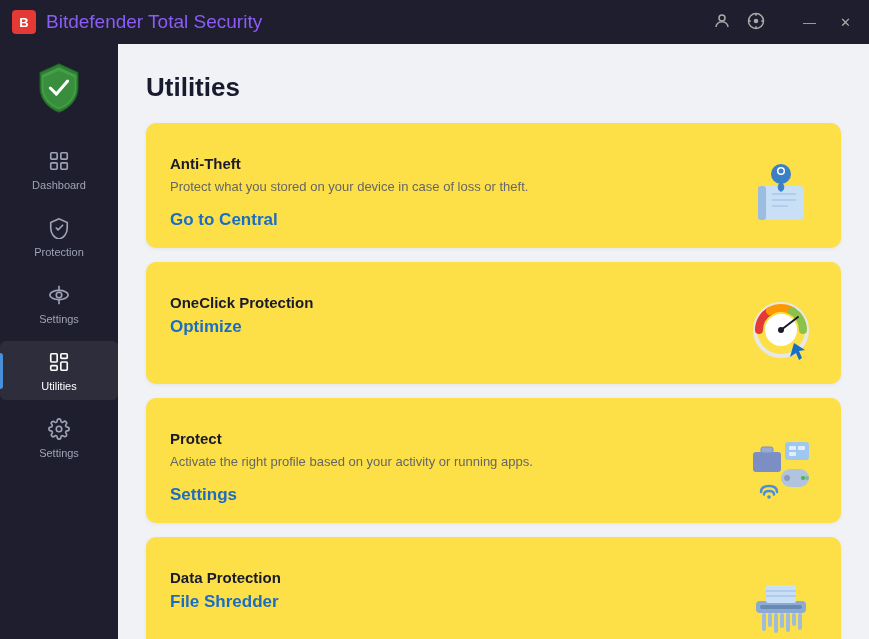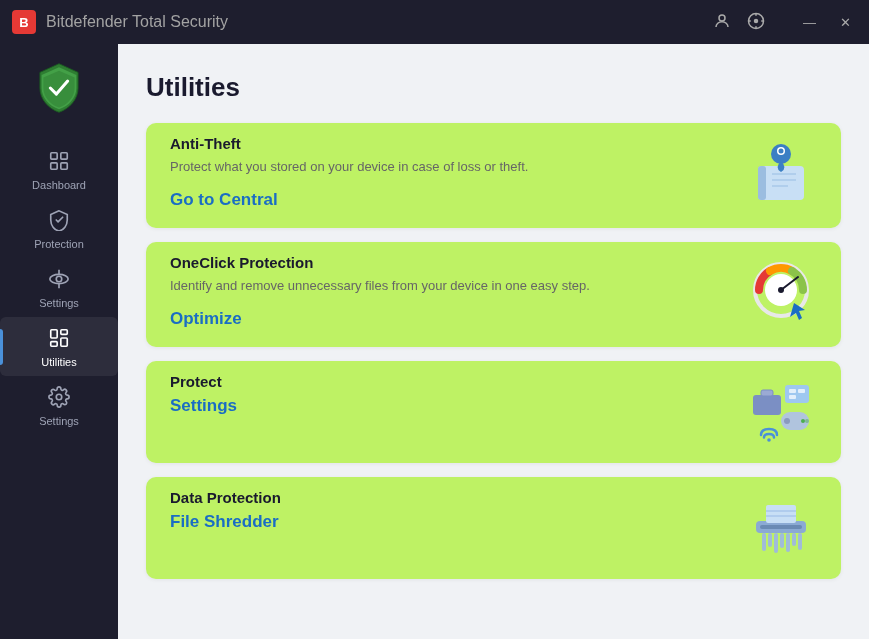--- a/index.html
+++ b/index.html
@@ -17,21 +17,21 @@
     }
     .titlebar-logo {
       width: 24px; height: 24px;
       background: #e53935;
       border-radius: 4px;
       display: flex; align-items: center; justify-content: center;
       font-weight: bold; font-size: 13px; color: #fff;
       margin-right: 10px;
     }
     .titlebar-title {
-      font-size: 16px; color: #a3a3a3; flex: 1;
+      font-size: 19px; color: #8b5cf6; flex: 1;
     }
     .titlebar-icons {
       display: flex; gap: 16px; align-items: center;
     }
     .titlebar-icon {
       color: #aaa; font-size: 16px; cursor: pointer; line-height: 1;
     }
     .titlebar-controls {
       display: flex; gap: 12px; margin-left: 16px; align-items: center;
     }
@@ -61,21 +61,21 @@
       margin-bottom: 24px;
     }
     .shield-icon-wrap {
       width: 56px; height: 56px;
       position: relative;
       display: flex; align-items: center; justify-content: center;
     }
     .shield-svg { width: 52px; height: 52px; }
 
     .nav-items {
-      display: flex; flex-direction: column; align-items: center; gap: 0; width: 100%;
+      display: flex; flex-direction: column; align-items: center; gap: 8px; width: 100%;
     }
 
     .nav-item {
       display: flex; flex-direction: column; align-items: center;
       padding: 10px 8px 8px;
       width: 100%;
       cursor: pointer;
       color: #9ea3b5;
       border-radius: 6px;
       position: relative;
@@ -107,23 +107,23 @@
     }
 
     .page-title {
       font-size: 26px;
       font-weight: 700;
       color: #1a1a2e;
       margin-bottom: 20px;
     }
 
     .card {
-      background: #bef264;
+      background: #fde047;
       border-radius: 10px;
-      padding: 12px 24px 18px;
+      padding: 32px 24px 18px;
       margin-bottom: 14px;
       display: flex;
       align-items: flex-start;
       justify-content: space-between;
       box-shadow: 0 1px 4px rgba(0,0,0,0.06);
     }
 
     .card-body { flex: 1; padding-right: 20px; }
     .card-title { font-size: 15px; font-weight: 700; color: #1a1a2e; margin-bottom: 6px; }
     .card-desc { font-size: 13px; color: #666; margin-bottom: 14px; line-height: 1.4; }
@@ -268,21 +268,20 @@
           <path d="M35 25 Q28 32 35 36 Q42 32 35 25z" fill="#3b7fc4"></path>
 
           <circle cx="35" cy="15" r="2.5" fill="#3b7fc4"></circle>
         </svg>
       </div>
     </div>
 
     <div class="card">
       <div class="card-body">
         <div class="card-title">OneClick Protection</div>
-        <div class="card-desc">Identify and remove unnecessary files from your device in one easy step.</div>
         <a class="card-action">Optimize</a>
       </div>
       <div class="card-image">
         <svg width="70" height="70" viewBox="0 0 70 70" fill="none">
 
           <circle cx="35" cy="35" r="26" fill="none" stroke="#e8e8e8" stroke-width="4"></circle>
 
           <path d="M35 35 m-22 0 a22 22 0 0 1 11-19.05" stroke="#e53935" stroke-width="8" fill="none" stroke-linecap="round"></path>
           <path d="M35 35 m-11 -19.05 a22 22 0 0 1 22 0" stroke="#ff9800" stroke-width="8" fill="none" stroke-linecap="round"></path>
           <path d="M35 35 m11 -19.05 a22 22 0 0 1 11 19.05" stroke="#8bc34a" stroke-width="8" fill="none" stroke-linecap="round"></path>
@@ -292,20 +291,21 @@
           <circle cx="35" cy="35" r="3" fill="#1a1a2e"></circle>
 
           <polygon points="48,48 44,62 50,58 53,65 56,63 53,56 59,55" fill="#1a6dc4"></polygon>
         </svg>
       </div>
     </div>
 
     <div class="card">
       <div class="card-body">
         <div class="card-title">Protect</div>
+        <div class="card-desc">Activate the right profile based on your activity or running apps.</div>
         <a class="card-action">Settings</a>
       </div>
       <div class="card-image">
         <svg width="72" height="65" viewBox="0 0 72 65" fill="none">
 
           <rect x="8" y="18" width="28" height="20" rx="3" fill="#7b8fc4"></rect>
           <rect x="16" y="13" width="12" height="6" rx="2" fill="#9baad4" stroke="#7b8fc4" stroke-width="1"></rect>
 
           <rect x="40" y="8" width="24" height="18" rx="3" fill="#9ec8f0"></rect>
           <rect x="44" y="12" width="7" height="4" rx="1" fill="#fff" opacity="0.7"></rect>

